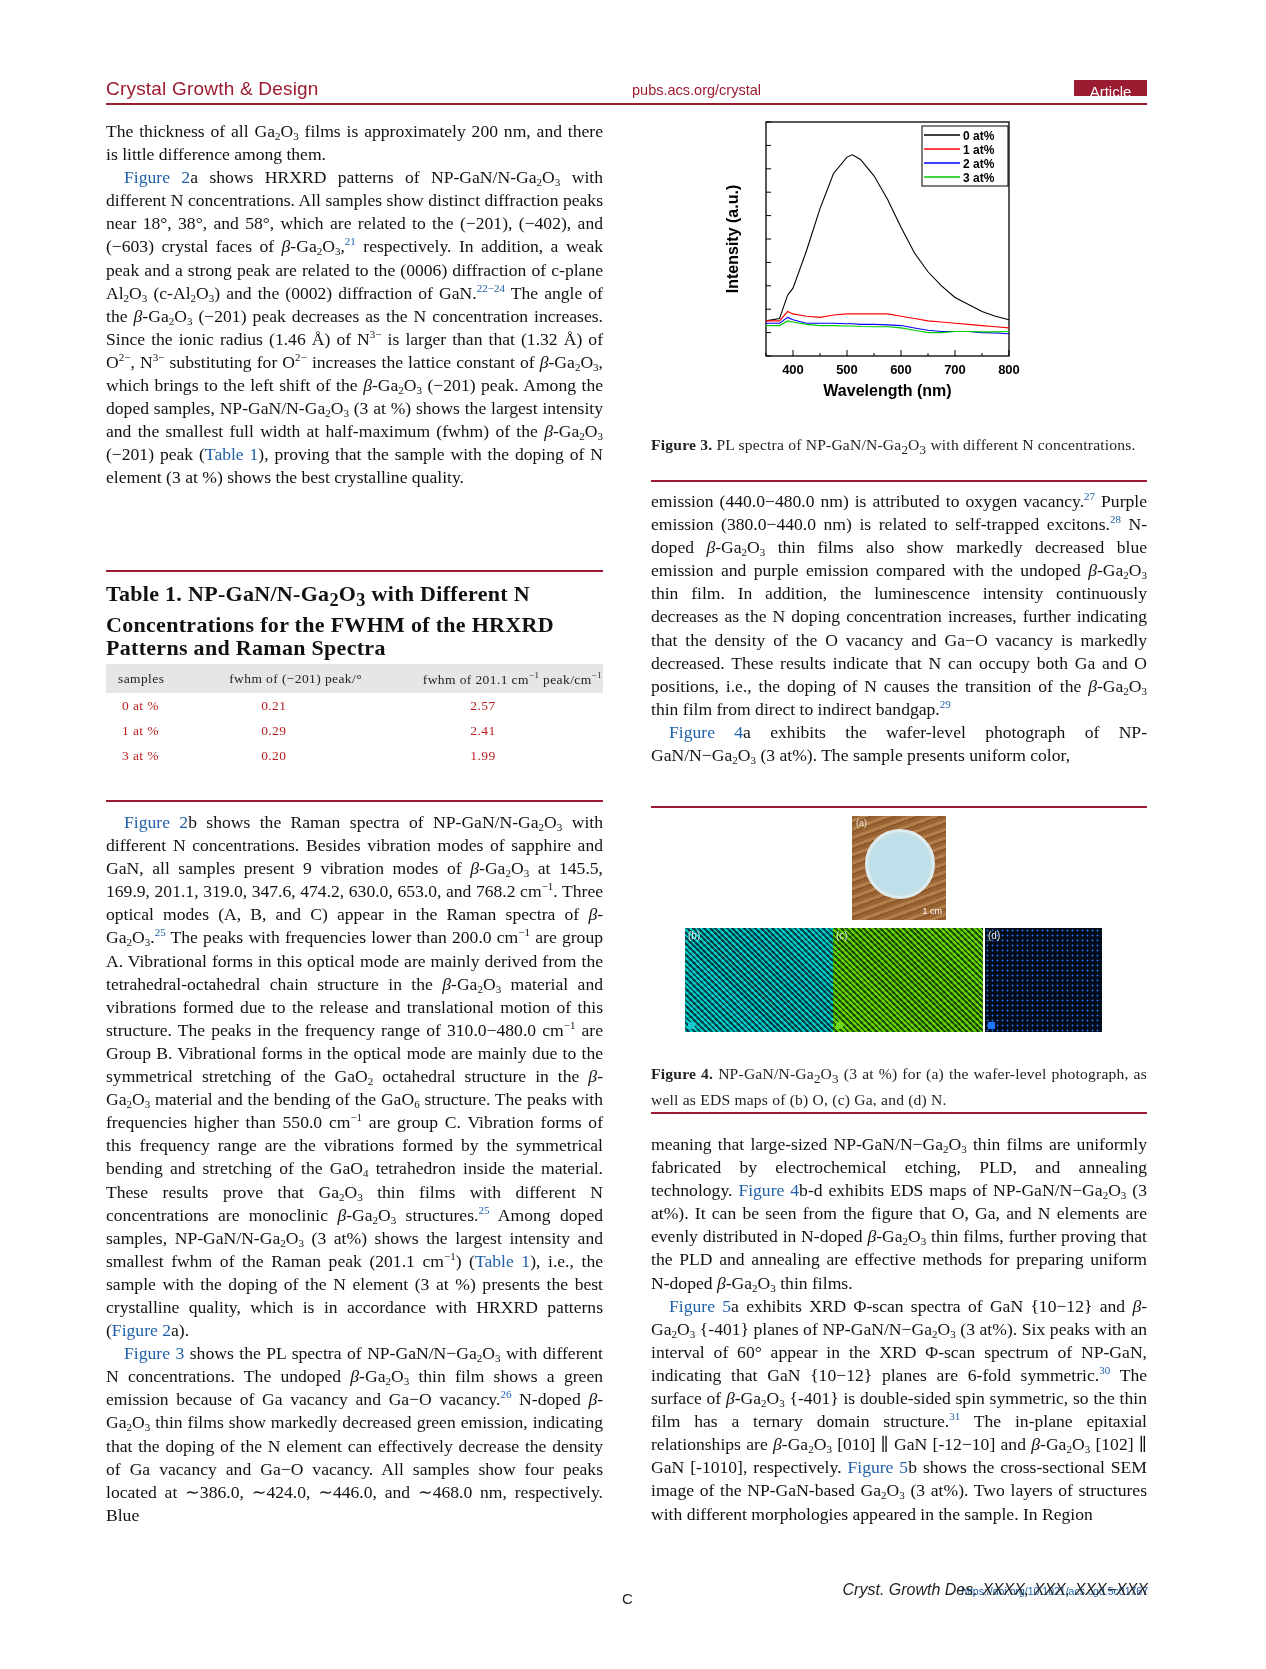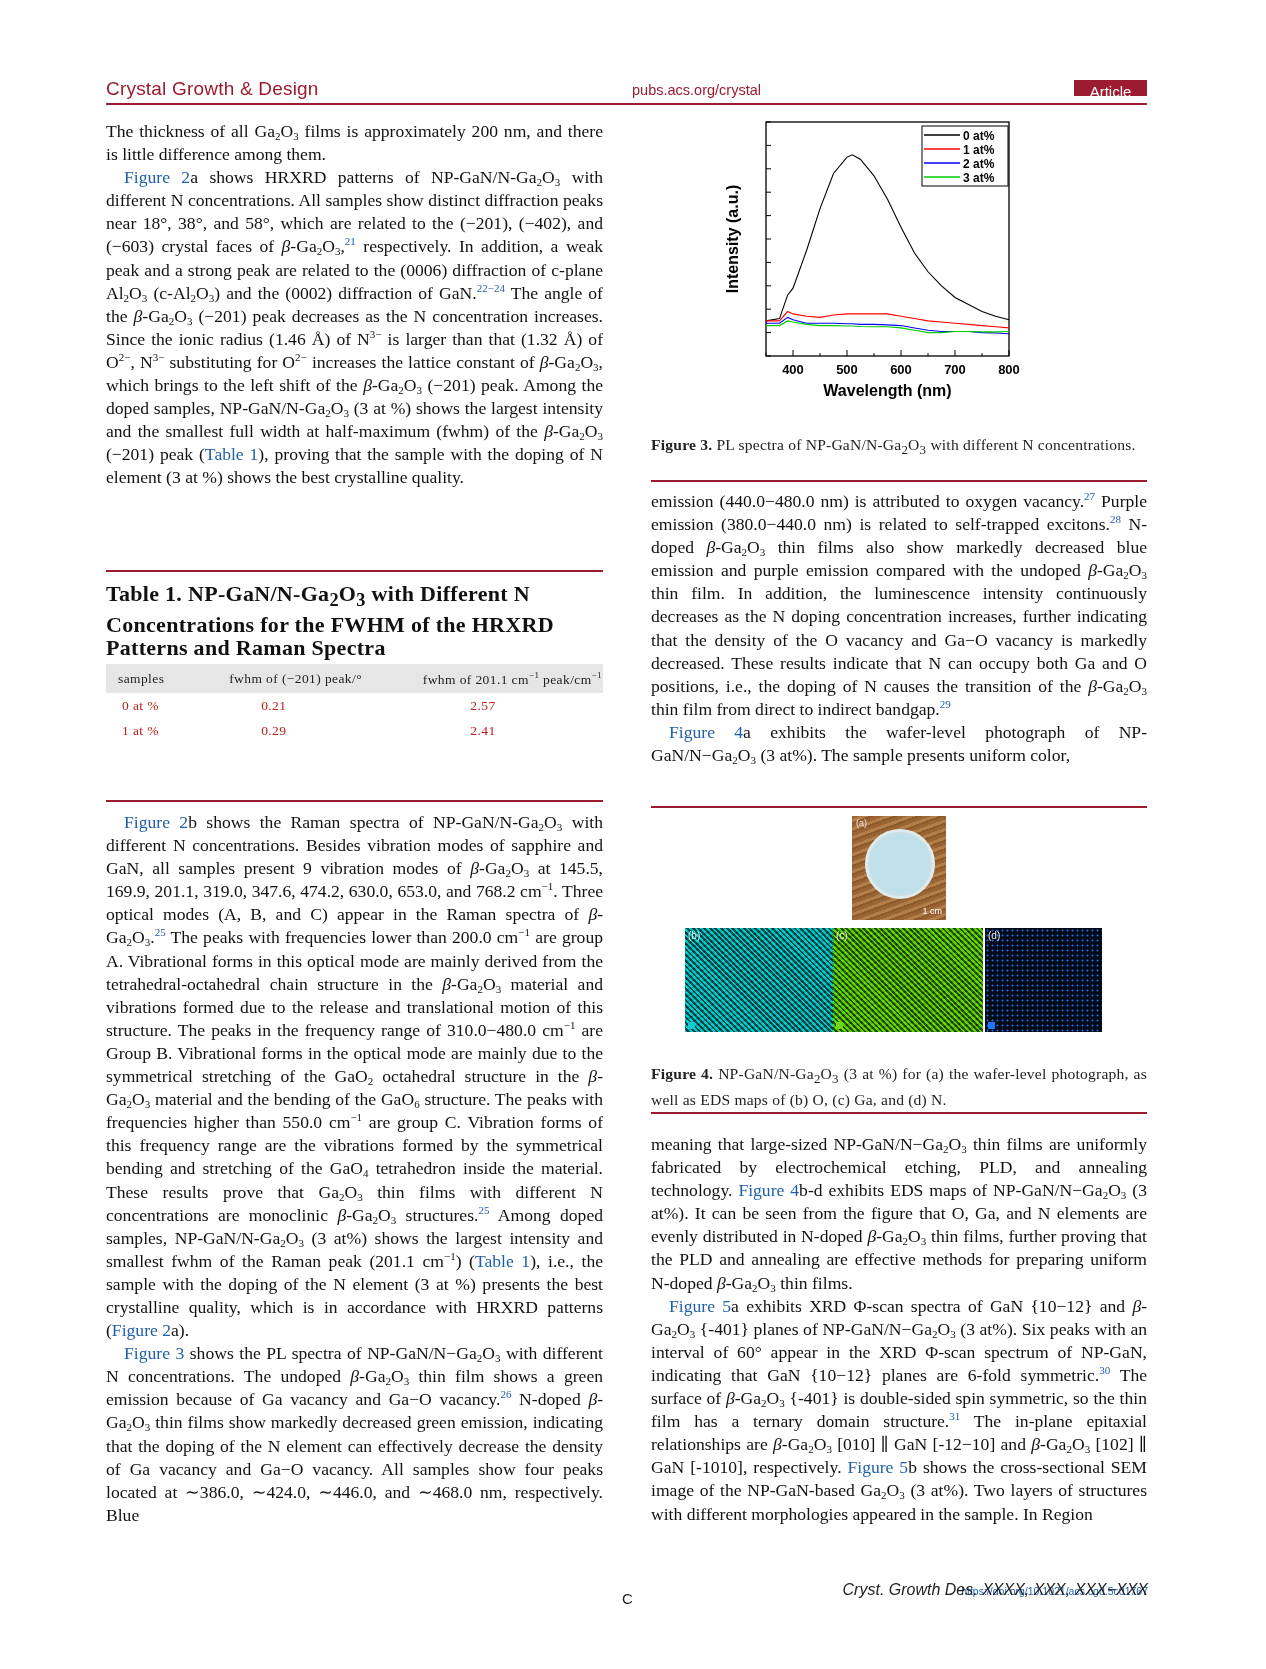--- a/index.html
+++ b/index.html
@@ -82,20 +82,25 @@
     <tr>
       <td>0 at %</td>
       <td>0.21</td>
       <td>2.57</td>
     </tr>
     <tr>
       <td>1 at %</td>
       <td>0.29</td>
       <td>2.41</td>
     </tr>
+    <tr>
+      <td>3 at %</td>
+      <td>0.20</td>
+      <td>1.99</td>
+    </tr>
   </tbody>
 </table>
 
 <div class="rule-red" style="left:106px;top:800px;width:497px;"></div>
 
 <div class="col" style="left:106px;top:811px;width:497px;">
   <p class="indent"><span class="lnk">Figure 2</span>b shows the Raman spectra of NP-GaN/N-Ga<sub>2</sub>O<sub>3</sub> with different N concentrations. Besides vibration modes of sapphire and GaN, all samples present 9 vibration modes of <i>β</i>-Ga<sub>2</sub>O<sub>3</sub> at 145.5, 169.9, 201.1, 319.0, 347.6, 474.2, 630.0, 653.0, and 768.2 cm<sup>−1</sup>. Three optical modes (A, B, and C) appear in the Raman spectra of <i>β</i>-Ga<sub>2</sub>O<sub>3</sub>.<sup><span class="lnk">25</span></sup> The peaks with frequencies lower than 200.0 cm<sup>−1</sup> are group A. Vibrational forms in this optical mode are mainly derived from the tetrahedral-octahedral chain structure in the <i>β</i>-Ga<sub>2</sub>O<sub>3</sub> material and vibrations formed due to the release and translational motion of this structure. The peaks in the frequency range of 310.0−480.0 cm<sup>−1</sup> are Group B. Vibrational forms in the optical mode are mainly due to the symmetrical stretching of the GaO<sub>2</sub> octahedral structure in the <i>β</i>-Ga<sub>2</sub>O<sub>3</sub> material and the bending of the GaO<sub>6</sub> structure. The peaks with frequencies higher than 550.0 cm<sup>−1</sup> are group C. Vibration forms of this frequency range are the vibrations formed by the symmetrical bending and stretching of the GaO<sub>4</sub> tetrahedron inside the material. These results prove that Ga<sub>2</sub>O<sub>3</sub> thin films with different N concentrations are monoclinic <i>β</i>-Ga<sub>2</sub>O<sub>3</sub> structures.<sup><span class="lnk">25</span></sup> Among doped samples, NP-GaN/N-Ga<sub>2</sub>O<sub>3</sub> (3 at%) shows the largest intensity and smallest fwhm of the Raman peak (201.1 cm<sup>−1</sup>) (<span class="lnk">Table 1</span>), i.e., the sample with the doping of the N element (3 at %) presents the best crystalline quality, which is in accordance with HRXRD patterns (<span class="lnk">Figure 2</span>a).</p>
   <p class="indent"><span class="lnk">Figure 3</span> shows the PL spectra of NP-GaN/N−Ga<sub>2</sub>O<sub>3</sub> with different N concentrations. The undoped <i>β</i>-Ga<sub>2</sub>O<sub>3</sub> thin film shows a green emission because of Ga vacancy and Ga−O vacancy.<sup><span class="lnk">26</span></sup> N-doped <i>β</i>-Ga<sub>2</sub>O<sub>3</sub> thin films show markedly decreased green emission, indicating that the doping of the N element can effectively decrease the density of Ga vacancy and Ga−O vacancy. All samples show four peaks located at ∼386.0, ∼424.0, ∼446.0, and ∼468.0 nm, respectively. Blue</p>
 </div>
 

